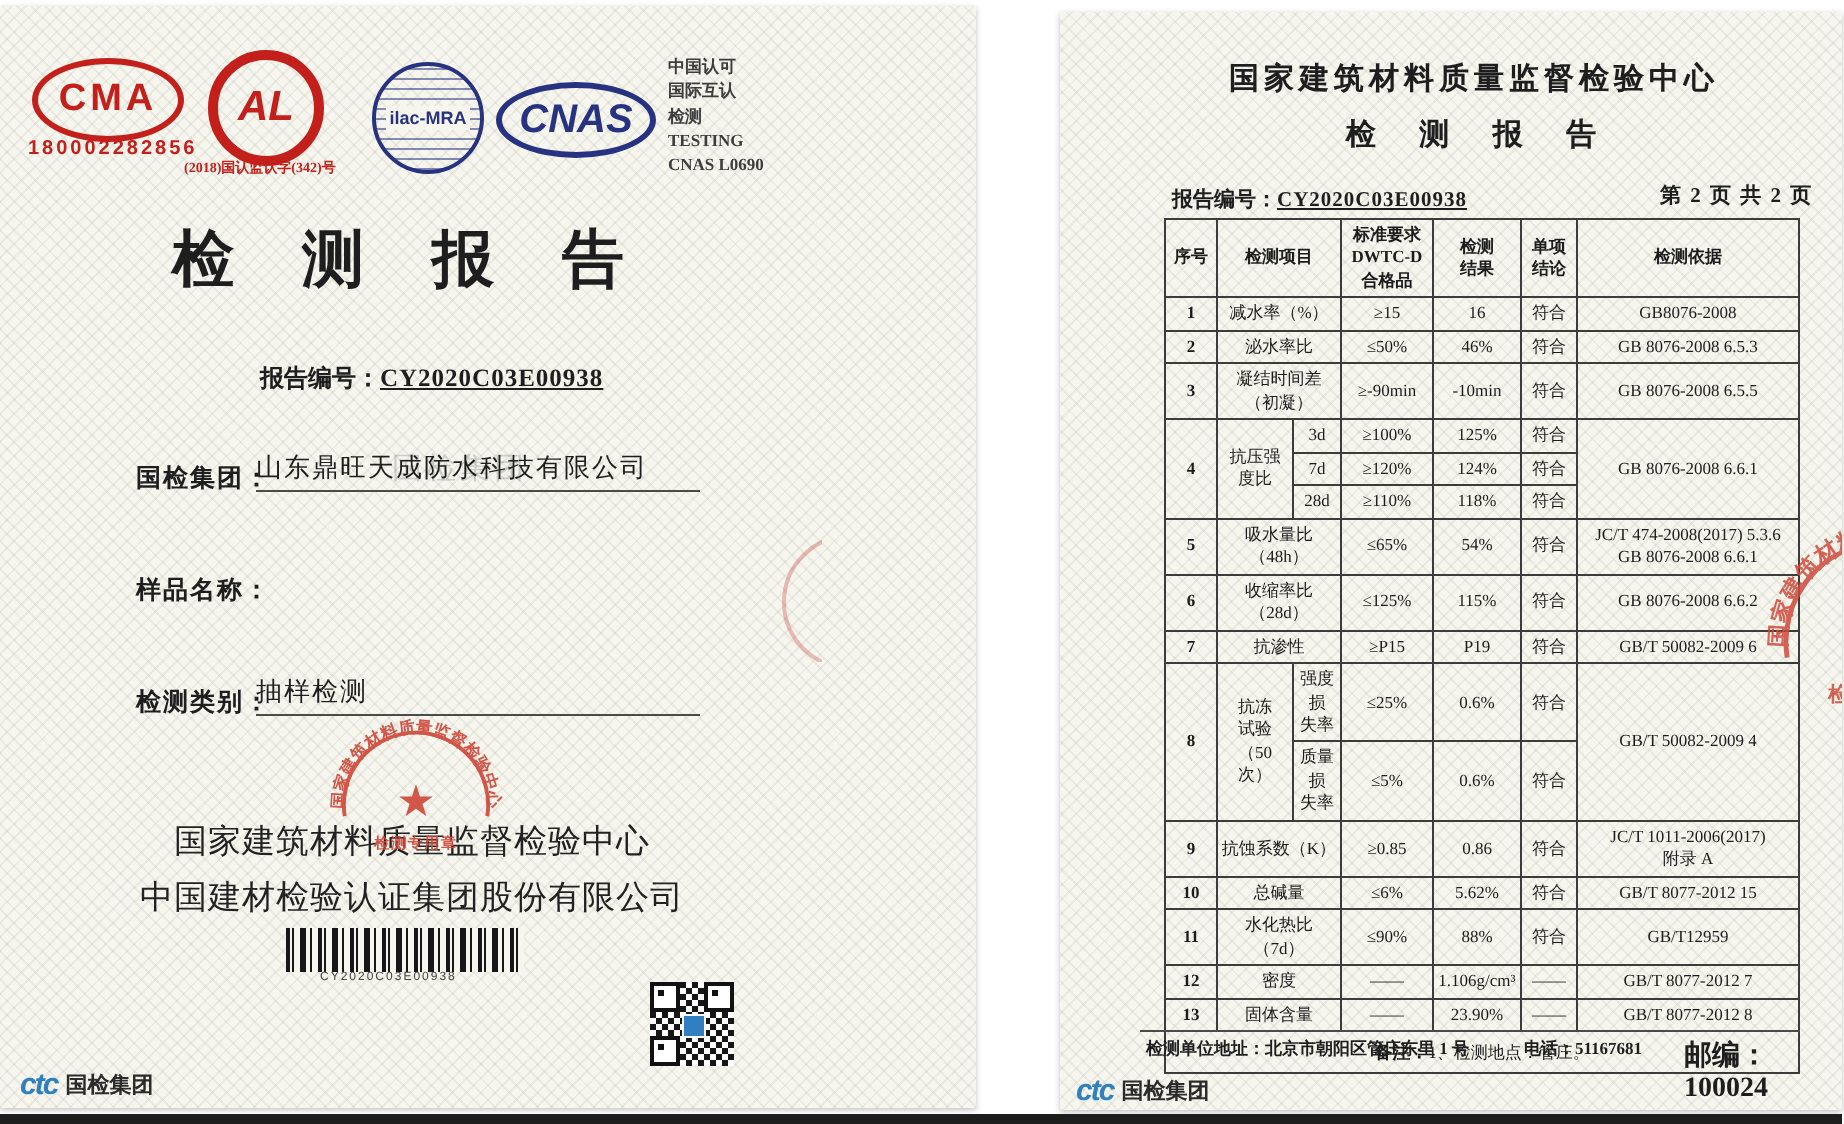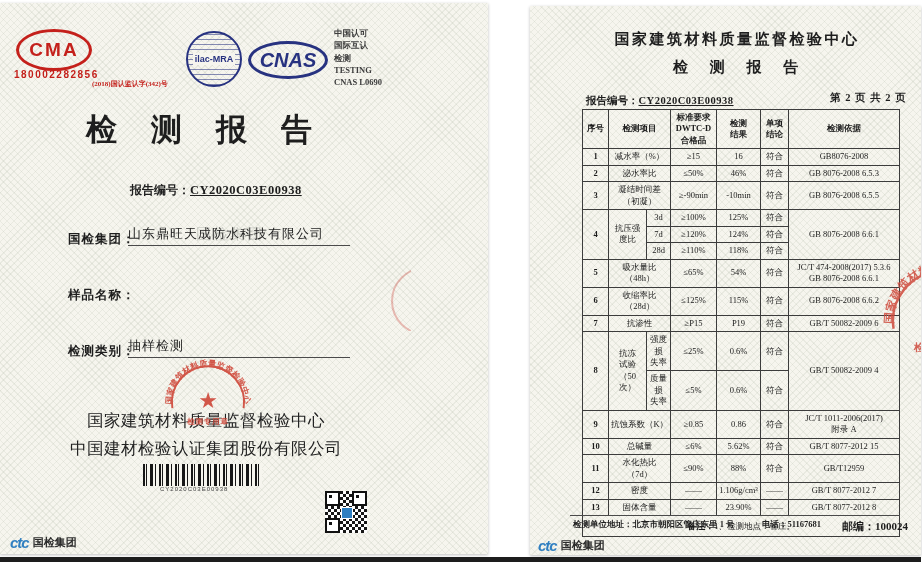--- a/index.html
+++ b/index.html
@@ -93,30 +93,31 @@
   tr.hd th{height:28px;}
   td.num{font-weight:bold;font-family:"Liberation Serif",serif;}
   td.rm{text-align:left;padding-left:4px;font-size:8.5px;height:16px;}
   td.rm b{font-size:9px;}
   .endline{left:50px;top:492px;width:316px;display:flex;align-items:center;gap:6px;}
   .endline .rule{flex:1;border-top:1.5px solid #2c2c2c;}
   .endline .txt{font-size:10px;font-weight:bold;letter-spacing:2px;white-space:nowrap;}
   .footrule{left:40px;top:509px;width:330px;border-top:1px solid #4a4a4a;}
   .faddr{left:43px;top:513px;font-size:8.5px;font-weight:bold;}
   .fphone{left:232px;top:513px;font-size:8.5px;font-weight:bold;}
-  .fpost{left:312px;top:513px;font-size:11px;font-weight:bold;}
+  .fpost{left:312px;top:513px;font-size:14px;font-weight:bold;}
 </style>
 </head>
 <body>
 
 <div class="page" id="p1">
 
   <div class="abs cma-oval">CMA</div>
   <div class="abs cma-num">180002282856</div>
 
+  <div class="abs cal-circle">AL</div>
   <div class="abs cal-cap">(2018)国认监认字(342)号</div>
 
   <div class="abs ilac-circle">
     <span class="ilac-band">ilac-MRA</span>
   </div>
 
   <div class="abs cnas-oval">CNAS</div>
   <div class="abs cnas-cap ml">中国认可
 国际互认
 检测

